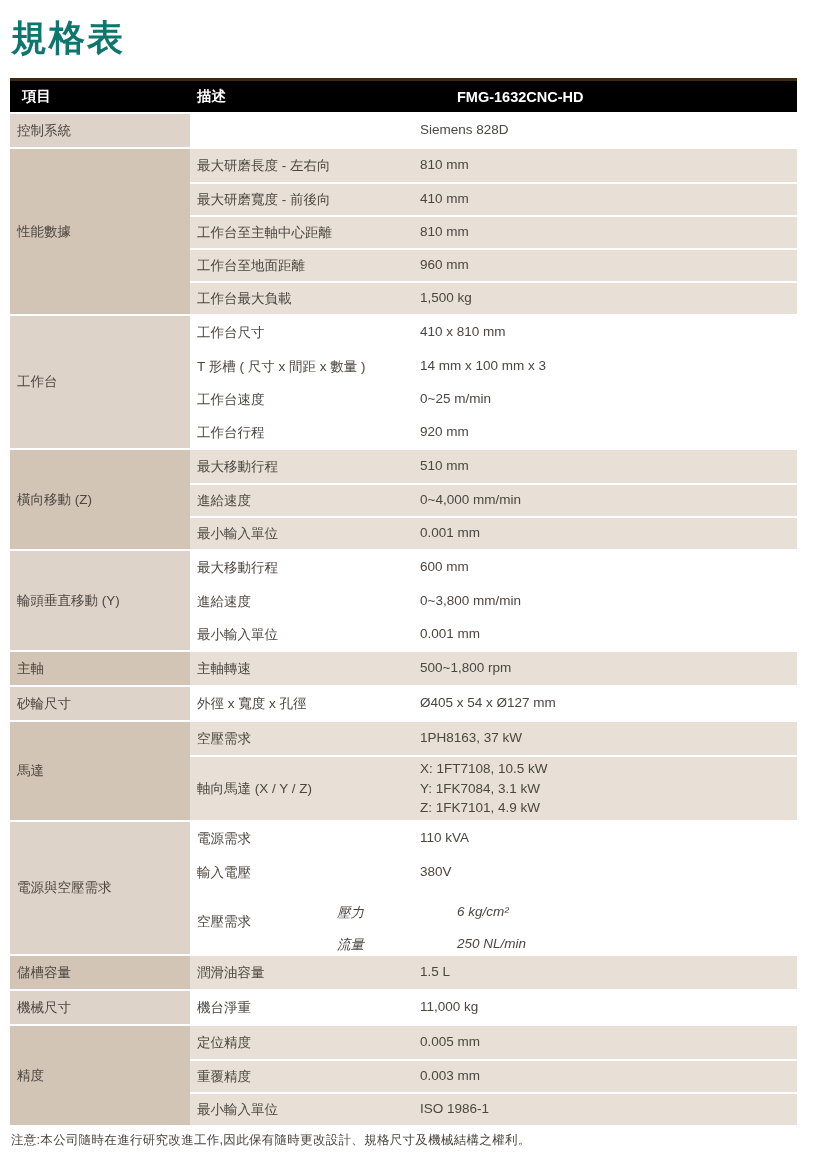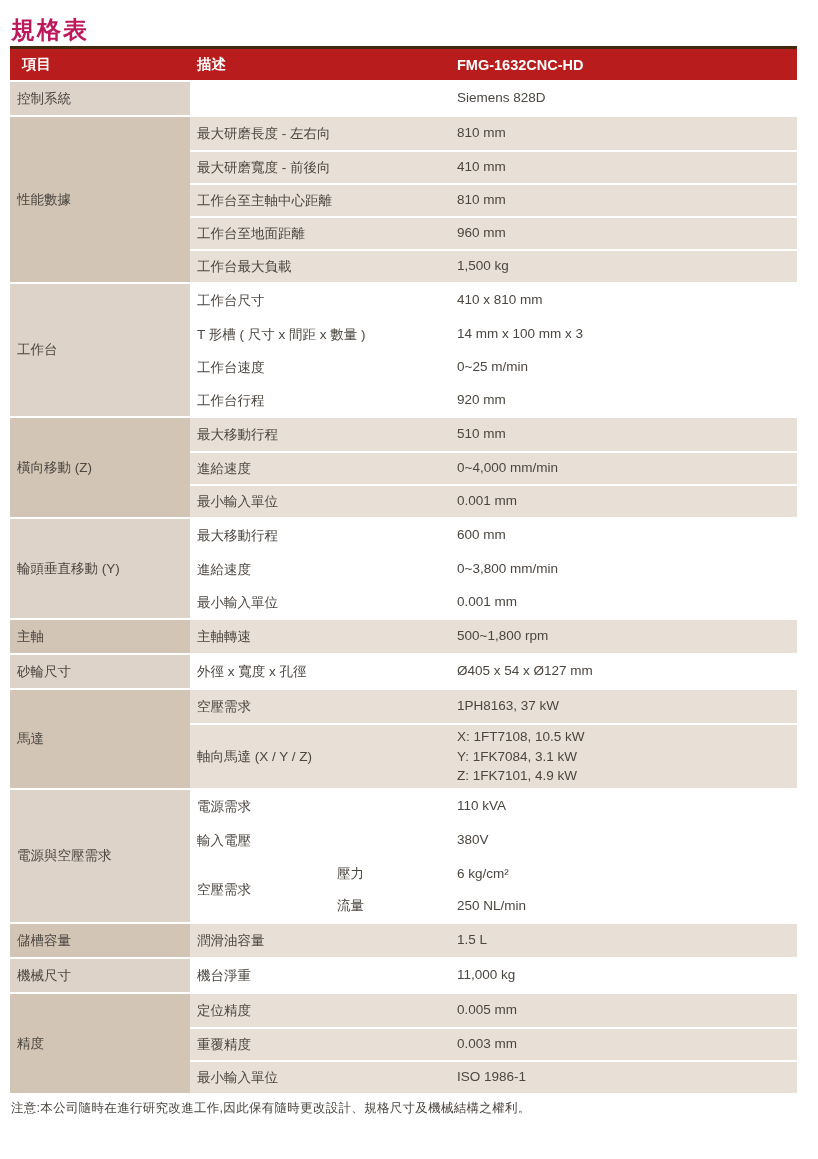--- a/index.html
+++ b/index.html
@@ -4,27 +4,27 @@
 <style>
   * { margin:0; padding:0; box-sizing:border-box; }
   html,body { background:#ffffff; }
   body {
     width:818px; height:1159px; overflow:hidden;
     font-family:"Liberation Sans", sans-serif;
     color:#4c4640;
   }
   .page { padding:12px 11px 0 10px; }
   .title {
-    font-size:24px; font-weight:bold; color:#be185d;
-    letter-spacing:2px; margin:2px 0 0 1px;
+    font-size:36px; font-weight:bold; color:#0f766e;
+    letter-spacing:2px; margin:2px 0 15px 1px;
   }
   .spec-table { width:787px; }
   .thead {
     display:flex; align-items:center;
-    background:#b91c1c; border-top:3px solid #40290f;
+    background:#000000; border-top:3px solid #40290f;
     height:34px; color:#ffffff; font-weight:bold; font-size:14.5px;
     margin-bottom:2px;
   }
   .th-item { width:180px; padding-left:12px; }
   .th-desc { width:267px; padding-left:7px; }
   .th-model { flex:1; }
   .group { display:flex; margin-bottom:2px; }
   .cell-item {
     width:180px; padding-left:7px;
     display:flex; align-items:center;
@@ -35,26 +35,26 @@
   .rows { flex:1; display:flex; flex-direction:column; }
   .tone-dark  .row { background:#e8e0d7; }
   .tone-light .row { background:#ffffff; }
   .row {
     display:flex; align-items:center;
     height:33px; font-size:13.5px;
   }
   .row:not(:first-child) { border-top:2px solid #ffffff; }
   .row-multi { height:65px; }
   .row-sub { height:66px; }
-  .cell-desc { width:267px; padding-left:7px; }
+  .cell-desc { width:230px; padding-left:7px; }
   .cell-desc.narrow { width:140px; }
   .cell-value { flex:1; line-height:1.5; }
   .vline { line-height:1.45; }
   .subrows { flex:1; display:flex; flex-direction:column; align-self:stretch; }
-  .subrow { display:flex; align-items:center; height:33px; }
+  .subrow { display:flex; align-items:flex-end; height:33px;font-style:italic; }
   .cell-sublabel { width:127px; padding-left:7px; }
   .footnote {
     margin:7px 0 0 1px;
     font-size:12.5px; color:#4a443e; letter-spacing:0.3px;
   }
 </style>
 </head>
 <body>
 
 <div class="page">

